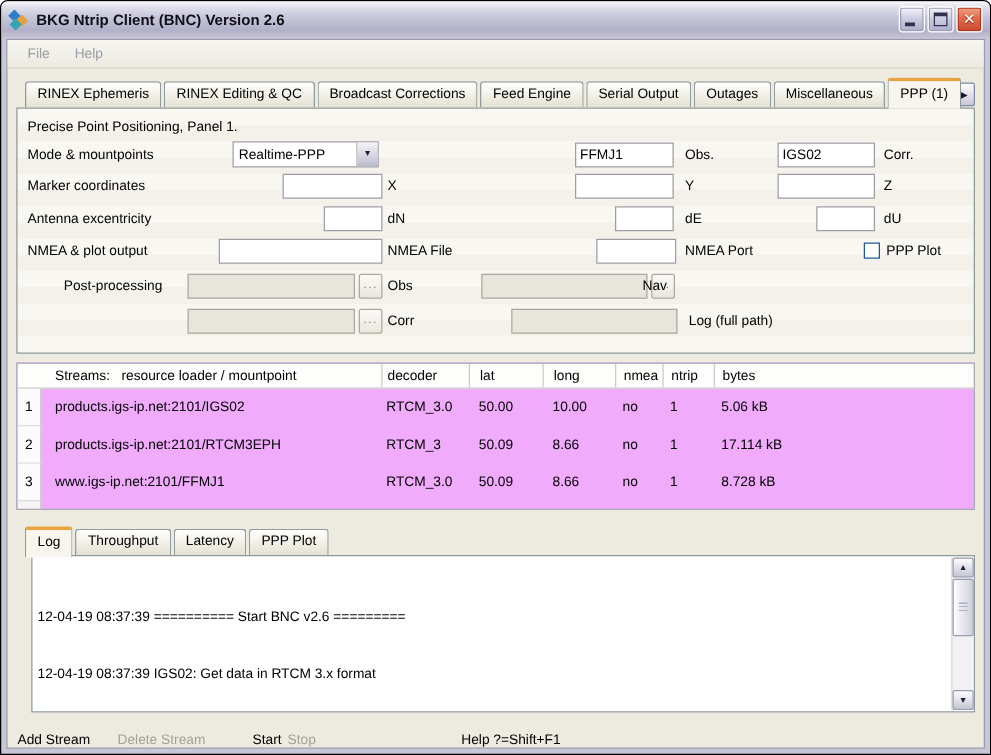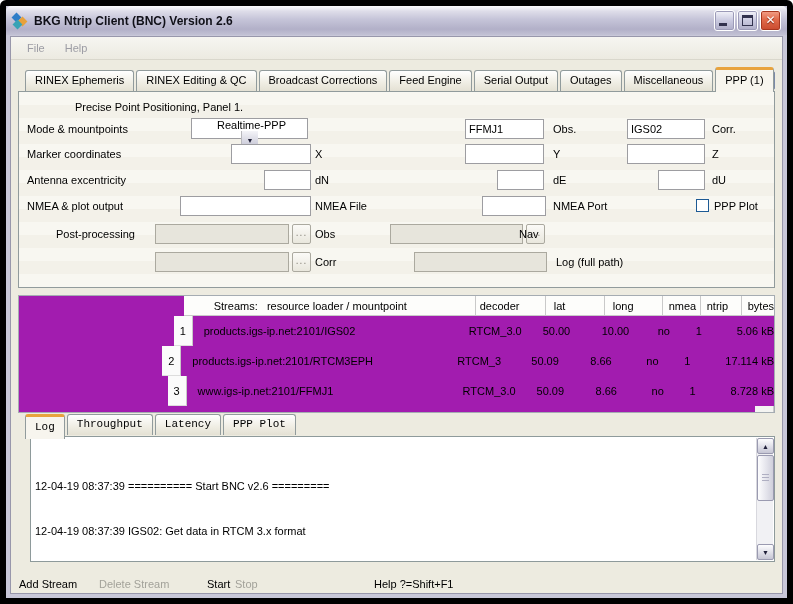--- a/index.html
+++ b/index.html
@@ -3,21 +3,21 @@
 <meta charset="utf-8">
 <style>
   :root{
     --titlebar_mid:#C6C5D9; --close_red:#D65B40; --tab_accent:#E8A33D;
     --client_bg:#EDEBE0; --pane_bg:#F7F5EE; --disabled_bg:#E7E5DC;
     --border_gray:#9D9DA1; --cb_blue:#1D5A94;
   }
   *{box-sizing:border-box; margin:0; padding:0;}
   html,body{width:793px;}
   body{font-family:"Liberation Sans","DejaVu Sans",sans-serif; font-size:11px; color:#000;}
-  .window{width:793px;height:604px;border:6px solid #000000;background:#C8C7D8;
+  .window{width:793px;height:604px;border:1px solid #000000;background:#C8C7D8;
     border-radius:6px 6px 0 0; overflow:hidden; position:relative;}
   
   .titlebar{height:29px;display:flex;align-items:center;padding:0 6px 0 6px;
     background:linear-gradient(180deg,#FAFAFC 0%,#DEDDE9 18%,#C6C5D9 45%,#B2B0C8 80%,#C2C1D4 100%);
     border-radius:5px 5px 0 0;}
   .app-icon{width:17px;height:16px;position:relative;margin-right:5px;flex:0 0 auto;}
   .app-icon .d{position:absolute;width:7px;height:7px;transform:rotate(45deg);}
   .app-icon .d1{background:#2E7DC8;left:1px;top:1px;}
   .app-icon .d2{background:#E8A13A;left:7px;top:5px;}
   .app-icon .d3{background:#37A3B5;left:2px;top:8px;}
@@ -54,46 +54,46 @@
     background:linear-gradient(180deg,#FDFDFE,#DDDDE8 60%,#C8C8D8);
     font-size:8px;text-align:center;line-height:17px;color:#1A1A30;}
   
   .pane{position:relative;height:197px;border:1px solid #919B9C;z-index:2;
     background:repeating-linear-gradient(180deg,#F8F7F1 0 13px,#F3F1E9 13px 26px);}
   .pane .lbl{position:absolute;height:20px;line-height:20px;white-space:nowrap;}
   .field{position:absolute;height:20px;border:1px solid var(--border_gray,#9D9DA1);
     background:#fff;font-family:inherit;font-size:11px;padding:0 3px;}
   .field:disabled,.field.disabled{background:var(--disabled_bg,#E7E5DC);border-color:#ABA99F;color:#6E6E66;}
   .selectbox{position:absolute;height:21px;border:1px solid var(--border_gray,#9D9DA1);
-    background:#fff;display:flex;align-items:center;flex-direction:column;}
+    background:#fff;display:flex;align-items:center;}
   .selectbox .sel-text{flex:1;padding-left:4px;}
   .sel-btn{width:17px;height:100%;border-left:1px solid #B9B9BD;
     background:linear-gradient(180deg,#F4F4F8,#D3D3DF 60%,#BBBACB);
     font-size:7px;text-align:center;line-height:19px;color:#202038;}
   .browse-btn{position:absolute;width:19px;height:20px;border:1px solid #ABA99F;border-radius:2px;
     background:linear-gradient(180deg,#FBFAF7,#E9E7DD);color:#8A887E;
     text-align:center;line-height:16px;font-size:10px;letter-spacing:1px;}
   .checkbox{position:absolute;width:13px;height:13px;background:#fff;
     border:1px solid var(--cb_blue,#1D5A94);}
   
-  .stable{margin-top:7px;height:118px;border:1px solid #A5ACB2;background:#a21caf;
-    display:flex;flex-direction:column;overflow:hidden;align-items:flex-end;}
+  .stable{margin-top:7px;height:118px;border:1px solid #A5ACB2;background:#f0abfc;
+    display:flex;flex-direction:column;overflow:hidden;}
   .thead{display:flex;height:20px;border-bottom:1px solid #C9C9C9;align-items:center;background:#FDFDFB;}
   .thead .hc{height:100%;line-height:20px;white-space:pre;overflow:hidden;}
   .hc.b{border-left:1px solid #C9C9C9;}
   .trow{display:flex;height:30px;align-items:center;}
   .numcell{width:19px;height:30px;line-height:30px;text-align:center;
     border-right:1px solid #C9C9C9;border-bottom:1px solid #DDDDDD;background:#FBFBFB;flex:0 0 auto;}
   .c-mount{width:272px;padding-left:11px;} .c-dec{width:70px;padding-left:4px;}
   .c-lat{width:59px;padding-left:8px;} .c-long{width:58px;padding-left:8px;}
   .c-nmea{width:38px;padding-left:6px;} .c-ntrip{width:41px;padding-left:6px;}
   .c-bytes{flex:1;padding-left:6px;}
   .stub{width:19px;height:9px;border-right:1px solid #C9C9C9;background:#F4F4F2;}
   
-  .btabs{margin-top:1px;height:22px;display:flex;align-items:flex-start;padding-left:7px;position:relative;z-index:2;font-family:Liberation Mono, monospace;}
+  .btabs{margin-top:14px;height:22px;display:flex;align-items:center;padding-left:7px;position:relative;z-index:2;}
   .log-box{position:relative;height:126px;border:1px solid #8E9A9B;background:#fff;z-index:1;margin-left:12px;}
   .log-lines{position:absolute;left:4px;top:12px;right:20px;bottom:2px;overflow:hidden;
     font-size:11px;line-height:15px;white-space:pre;}
   .vscroll{position:absolute;top:1px;right:1px;bottom:1px;width:17px;background:#F1F1F4;
     border-left:1px solid #D8D8DE;}
   .sbtn{position:absolute;left:0;width:17px;height:16px;border:1px solid #9A9AB0;border-radius:2px;
     background:linear-gradient(180deg,#FDFDFE,#DCDCE6 60%,#C6C6D4);
     font-size:7px;text-align:center;line-height:15px;color:#20203A;}
   .sbtn.up{top:0;} .sbtn.down{bottom:0;}
   .sthumb{position:absolute;left:0;top:17px;width:17px;height:46px;border:1px solid #9A9AB0;border-radius:2px;
@@ -148,21 +148,21 @@
         <span class="tab">Outages</span>
         <span class="tab">Miscellaneous</span>
         <span class="tab active">PPP (1)</span>
         <span class="tab-arrows">
           <span class="tab-arrow">◀</span>
           <span class="tab-arrow">▶</span>
         </span>
       </div>
 
       <div class="pane">
-        <span class="lbl" style="left:8px;top:5px;margin-left:48px;">Precise Point Positioning, Panel 1.</span>
+        <span class="lbl" style="left:8px;top:5px;">Precise Point Positioning, Panel 1.</span>
 
         <span class="lbl" style="left:8px;top:27px;">Mode &amp; mountpoints</span>
         <span class="selectbox" style="left:172px;top:26px;width:117px;">
           <span class="sel-text">Realtime-PPP</span>
           <span class="sel-btn">▼</span>
         </span>
         <input class="field" style="left: 446px; top: 27px; width: 79px;" value="FFMJ1">
         <span class="lbl" style="left:534px;top:27px;">Obs.</span>
         <input class="field" style="left: 608px; top: 27px; width: 78px;" value="IGS02">
         <span class="lbl" style="left:693px;top:27px;">Corr.</span>

